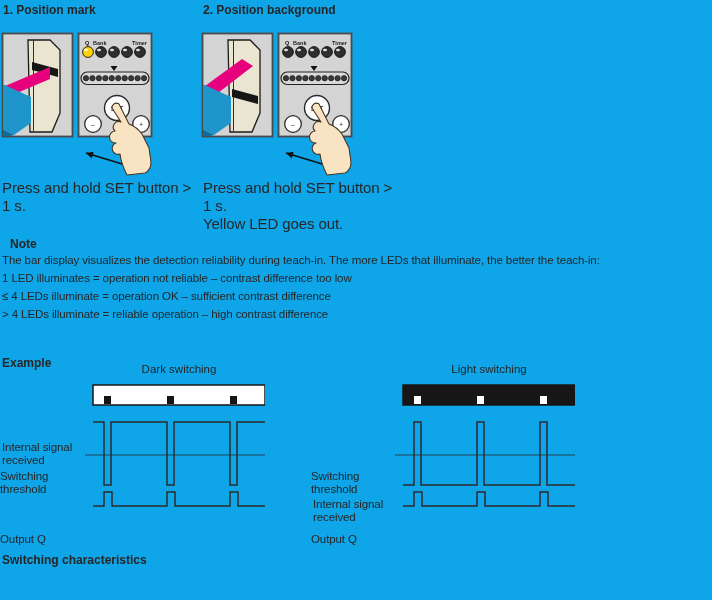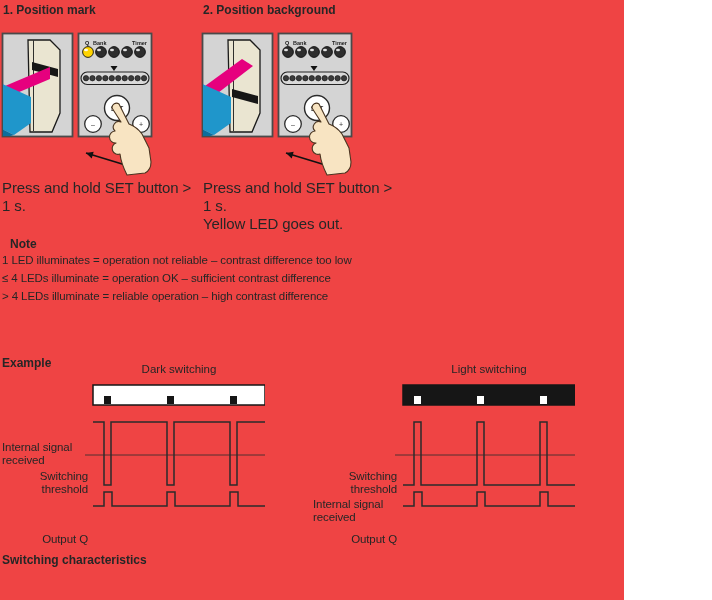--- a/index.html
+++ b/index.html
@@ -1,26 +1,26 @@
 <!DOCTYPE html>
 <html style="--beam-magenta: #e6007e; --sensor-blue: #1f96cb; --sensor-blue-dark: #0d6d9c; --tape-beige: #eae5d1; --led-yellow: #ffd400; --led-off: #2e2e2e; --panel-grey: #d4d4d4; --line-dark: #2b2b2b; --hand-skin: #f8e4c2; --text: #262626;"><head>
 <meta charset="utf-8">
 <style>
   html,body{margin:0;padding:0;background:#fff;}
   .page{
-    position:relative;width:624px;height:600px;background:#ef4444;overflow:hidden;
+    position:relative;width:712px;height:600px;background:#0ea5e9;overflow:hidden;
     font-family:"Liberation Sans",sans-serif;color:var(--text,#262626);
   }
   .abs{position:absolute;}
   .h-bold{font-weight:bold;font-size:12px;line-height:14px;}
   .body-text{font-size:11.5px;line-height:18px;letter-spacing:-0.1px;}
   .caption{font-size:15px;line-height:18px;letter-spacing:-0.1px;}
   .dg-title{font-size:11.5px;text-align:center;}
   .dg-label{font-size:11.5px;line-height:13px;letter-spacing:-0.1px;margin-top:34px;}
-  .dg-label.right{text-align:right;}
+  .dg-label.right{}
   svg text{font-family:"Liberation Sans",sans-serif;}
   .frame{fill:var(--panel-grey,#d4d4d4);stroke:#4a4a4a;stroke-width:1.8;}
   .wave{fill:none;stroke:var(--line-dark,#2b2b2b);stroke-width:1.5;}
   .thr{stroke:var(--line-dark,#2b2b2b);stroke-width:0.8;}
 </style>
 </head>
 <body>
 
 <div class="page">
 
@@ -151,20 +151,21 @@
   <div class="abs caption" style="left:2px;top:179px;width:190px;">
     <div>Press and hold SET button &gt; 1 s.</div>
   </div>
   <div class="abs caption" style="left:203px;top:179px;width:190px;">
     <div>Press and hold SET button &gt; 1 s.</div>
     <div>Yellow LED goes out.</div>
   </div>
 
   <div class="abs h-bold" style="left:10px;top:237px;">Note</div>
   <div class="abs body-text" style="left:2px;top:251px;width:700px;">
+    <div>The bar display visualizes the detection reliability during teach-in. The more LEDs that illuminate, the better the teach-in:</div>
     <div>1 LED illuminates = operation not reliable – contrast difference too low</div>
     <div>≤ 4 LEDs illuminate = operation OK – sufficient contrast difference</div>
     <div>&gt; 4 LEDs illuminate = reliable operation – high contrast difference</div>
   </div>
 
   <div class="abs h-bold" style="left:2px;top:356px;">Example</div>
 
   <div class="abs" style="left:0;top:360px;width:270px;height:165px;">
     <div class="abs dg-title" style="left:93px;top:3px;width:172px;">Dark switching</div>
     <svg class="abs" style="left:85px;top:0;" width="180" height="160" viewBox="-8 0 180 160">

